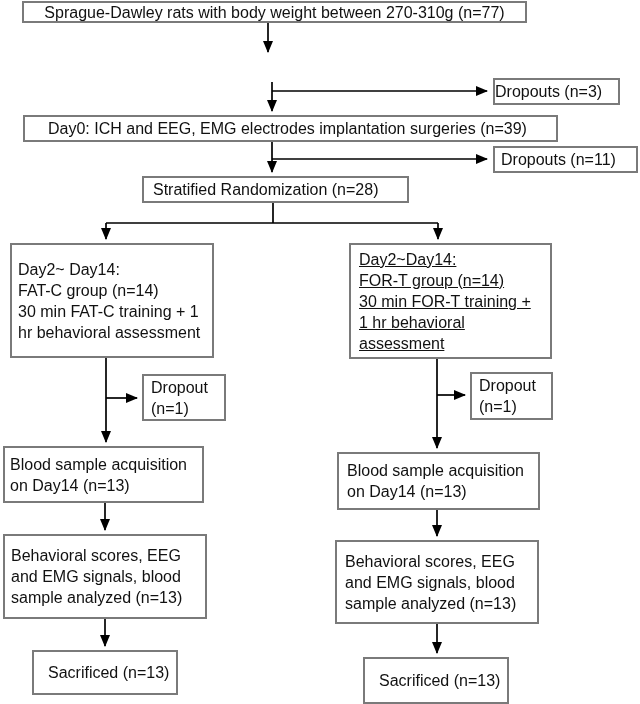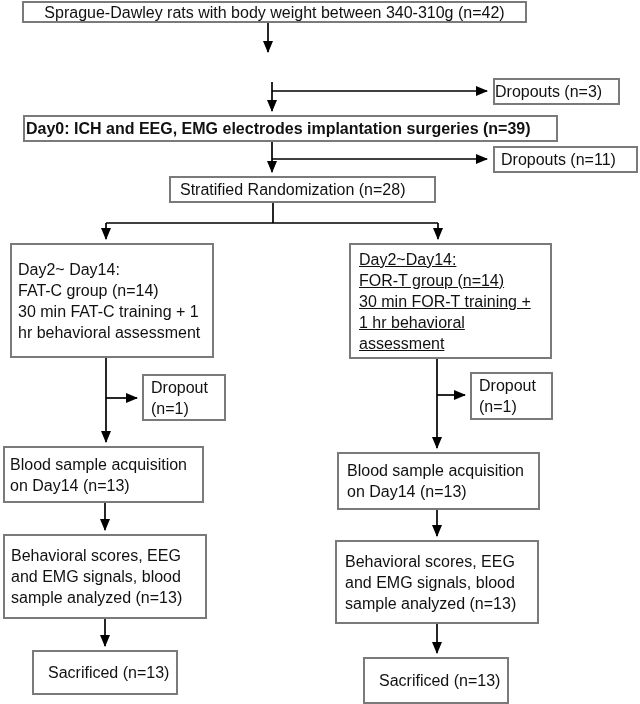--- a/index.html
+++ b/index.html
@@ -23,23 +23,23 @@
     font-size: 16px;
     line-height: 21px;
     white-space: pre-line;
     padding: 0 6px;
     text-align: left;
   }
   
   #b-enrollment     { left: 22px;  top: 1px;   width: 505px; height: 22px; text-align: center; line-height: 17px; }
   #b-accommodation  { left: 70px;  top: 56px;  width: 398px; height: 26px; line-height: 20px; }
   #b-drop-accom     { left: 493px; top: 78px;  width: 127px; height: 27px; padding-left: 0; line-height: 20px; }
-  #b-surgery        { left: 23px;  top: 115px; width: 535px; height: 27px; padding-left: 1px; line-height: 20px; font-weight: bold; }
+  #b-surgery        { left: 23px;  top: 115px; width: 535px; height: 27px; padding-left: 23px; line-height: 20px; }
   #b-drop-surgery   { left: 493px; top: 146px; width: 145px; height: 27px; padding-left: 6px; line-height: 20px; }
-  #b-randomization  { left: 142px; top: 176px; width: 267px; height: 27px; padding-left: 9px; line-height: 20px; margin-left: 27px; }
+  #b-randomization  { left: 142px; top: 176px; width: 267px; height: 27px; padding-left: 9px; line-height: 20px; }
   #b-fatc           { left: 10px;  top: 243px; width: 204px; height: 115px; }
   #b-fort           { left: 349px; top: 243px; width: 203px; height: 116px; padding-left: 8px; text-decoration: underline; }
   #b-drop-fatc      { left: 142px; top: 374px; width: 84px;  height: 47px; padding-left: 7px; }
   #b-drop-fort      { left: 470px; top: 372px; width: 83px;  height: 48px; padding-left: 7px; }
   #b-blood-fatc     { left: 3px;   top: 446px; width: 201px; height: 57px; padding-left: 5px; }
   #b-blood-fort     { left: 337px; top: 452px; width: 203px; height: 58px; padding-left: 8px; }
   #b-analysis-fatc  { left: 3px;   top: 534px; width: 204px; height: 85px; padding-left: 6px; }
   #b-analysis-fort  { left: 335px; top: 540px; width: 204px; height: 84px; padding-left: 8px; }
   #b-sacrificed-fatc{ left: 32px;  top: 650px; width: 146px; height: 45px; padding-left: 14px; }
   #b-sacrificed-fort{ left: 363px; top: 657px; width: 146px; height: 47px; padding-left: 14px; }
@@ -53,21 +53,21 @@
     stroke: #000000;
     stroke-width: 1.7;
     fill: none;
   }
 </style>
 </head>
 <body>
 
 <div class="stage">
 
-  <div class="box" id="b-enrollment">Sprague-Dawley rats with body weight between 340-310g (n=42)</div>
+  <div class="box" id="b-enrollment">Sprague-Dawley rats with body weight between 270-310g (n=77)</div>
   <div class="box" id="b-drop-accom">Dropouts (n=3)</div>
   <div class="box" id="b-surgery">Day0: ICH and EEG, EMG electrodes implantation surgeries (n=39)</div>
   <div class="box" id="b-drop-surgery">Dropouts (n=11)</div>
   <div class="box" id="b-randomization">Stratified Randomization (n=28)</div>
   <div class="box" id="b-fatc">Day2~ Day14:
 FAT-C group (n=14)
 30 min FAT-C training + 1
 hr behavioral assessment</div>
   <div class="box" id="b-fort">Day2~Day14:
 FOR-T group (n=14)

